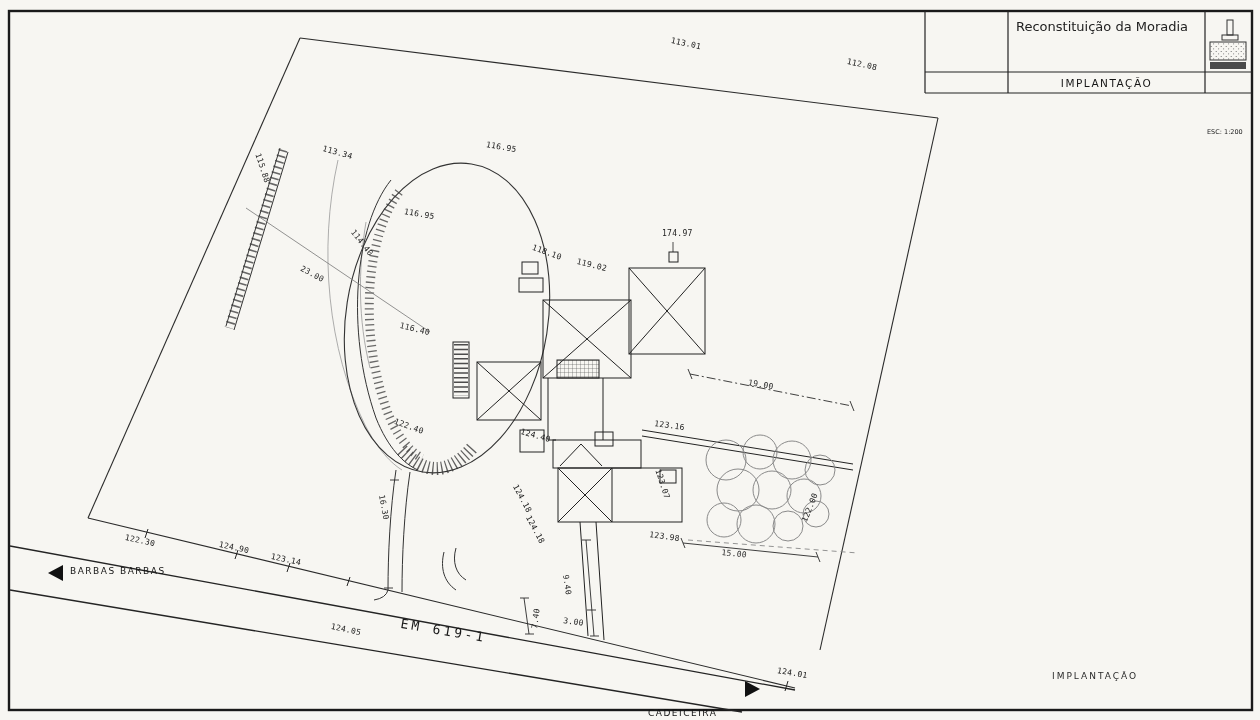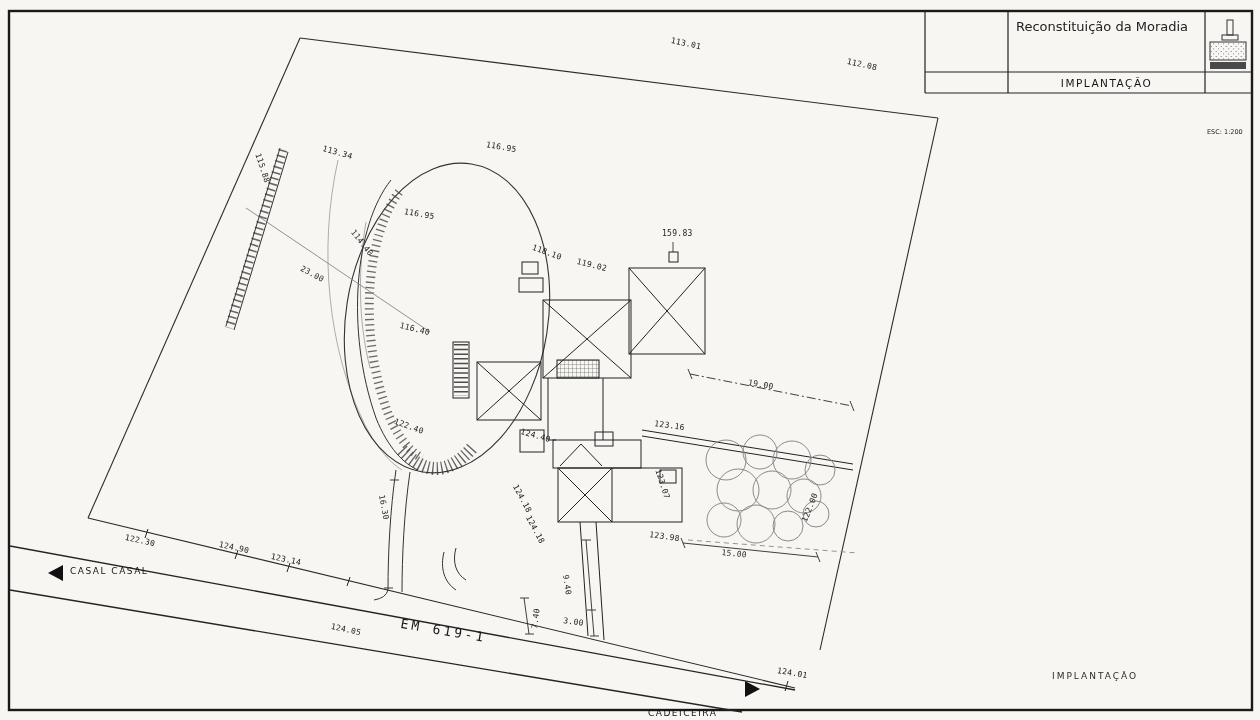--- a/index.html
+++ b/index.html
@@ -190,21 +190,21 @@
   <div class="lbl" style="left:672px;top:36px;transform:rotate(12deg)">113.01</div>
   <div class="lbl" style="left:848px;top:57px;transform:rotate(12deg)">112.08</div>
   <div class="lbl" style="left:487px;top:140px;transform:rotate(10deg)">116.95</div>
   <div class="lbl" style="left:324px;top:144px;transform:rotate(16deg)">113.34</div>
   <div class="lbl" style="left:262px;top:152px;transform:rotate(72deg)">115.88</div>
   <div class="lbl" style="left:405px;top:207px;transform:rotate(10deg)">116.95</div>
   <div class="lbl" style="left:356px;top:228px;transform:rotate(52deg)">114.40</div>
   <div class="lbl dim" style="left:303px;top:264px;transform:rotate(28deg)">23.00</div>
   <div class="lbl" style="left:534px;top:243px;transform:rotate(20deg)">118.10</div>
   <div class="lbl" style="left:578px;top:257px;transform:rotate(14deg)">119.02</div>
-  <div class="lbl" style="left:662px;top:229px">159.83</div>
+  <div class="lbl" style="left:662px;top:229px">174.97</div>
   <div class="lbl" style="left:401px;top:321px;transform:rotate(14deg)">116.40</div>
   <div class="lbl" style="left:396px;top:417px;transform:rotate(20deg)">122.40</div>
   <div class="lbl" style="left:522px;top:427px;transform:rotate(16deg)">124.40</div>
   <div class="lbl" style="left:655px;top:419px;transform:rotate(8deg)">123.16</div>
   <div class="lbl dim" style="left:749px;top:378px;transform:rotate(10deg)">19.00</div>
   <div class="lbl" style="left:662px;top:468px;transform:rotate(72deg)">123.07</div>
   <div class="lbl" style="left:519px;top:483px;transform:rotate(62deg)">124.18</div>
   <div class="lbl" style="left:532px;top:514px;transform:rotate(62deg)">124.18</div>
   <div class="lbl" style="left:650px;top:530px;transform:rotate(8deg)">123.98</div>
   <div class="lbl dim" style="left:722px;top:548px;transform:rotate(6deg)">15.00</div>
@@ -213,21 +213,21 @@
   <div class="lbl" style="left:126px;top:533px;transform:rotate(12deg)">122.30</div>
   <div class="lbl" style="left:220px;top:540px;transform:rotate(12deg)">124.90</div>
   <div class="lbl" style="left:272px;top:552px;transform:rotate(12deg)">123.14</div>
   <div class="lbl" style="left:332px;top:622px;transform:rotate(12deg)">124.05</div>
   <div class="lbl dim" style="left:570px;top:574px;transform:rotate(82deg)">9.40</div>
   <div class="lbl dim" style="left:564px;top:616px;transform:rotate(8deg)">3.00</div>
   <div class="lbl dim" style="left:530px;top:628px;transform:rotate(-82deg)">7.40</div>
   <div class="lbl" style="left:778px;top:666px;transform:rotate(10deg)">124.01</div>
 
   <div class="road-name">EM 619-1</div>
-  <div class="dir-label" style="left:70px;top:566px">CASAL CASAL</div>
+  <div class="dir-label" style="left:70px;top:566px">BARBAS BARBAS</div>
   <div class="dir-label" style="left:648px;top:708px">CADEICEIRA</div>
 
   <div class="caption">IMPLANTAÇÃO</div>
 
   <div class="tb-title">Reconstituição da Moradia</div>
   <div class="tb-sheet">IMPLANTAÇÃO</div>
   <div class="tb-scale">ESC: 1:200</div>
 
 </div>
 

